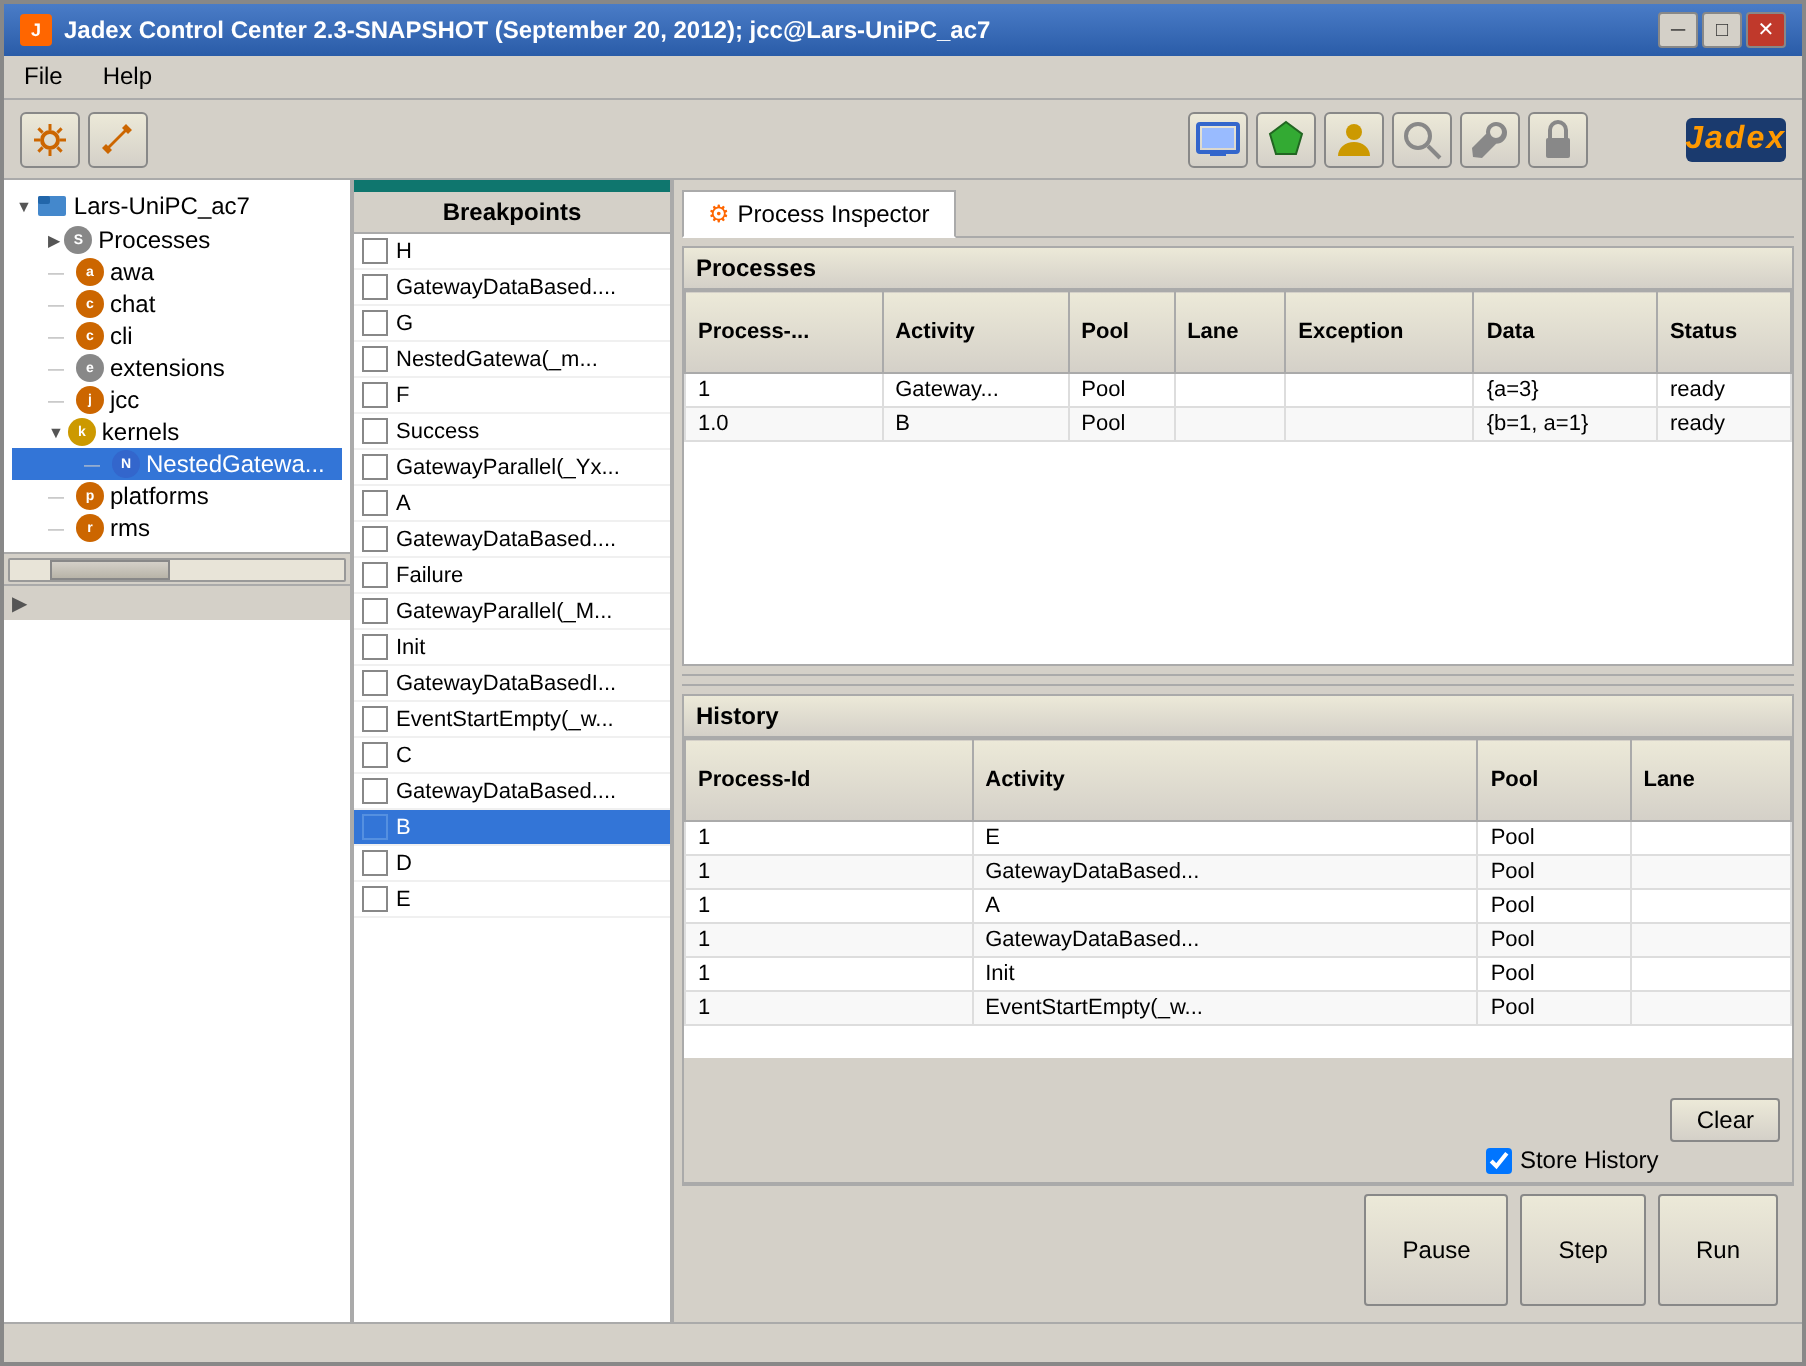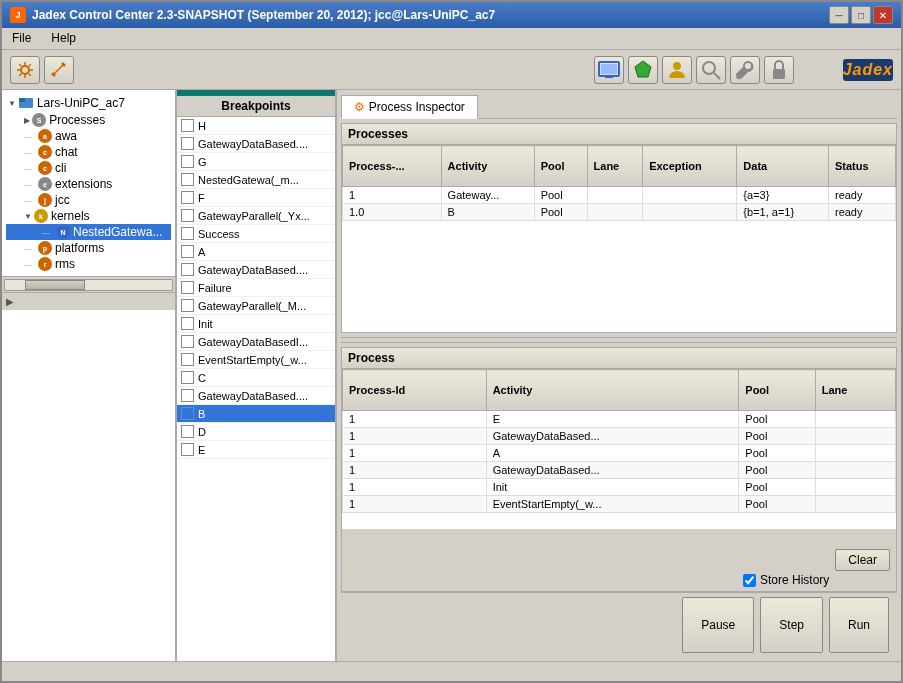--- a/index.html
+++ b/index.html
@@ -569,25 +569,25 @@
         <div class="bp-item">
           <span class="bp-checkbox"></span>
           <span>NestedGatewa(_m...</span>
         </div>
         <div class="bp-item">
           <span class="bp-checkbox"></span>
           <span>F</span>
         </div>
         <div class="bp-item">
           <span class="bp-checkbox"></span>
+          <span>Success</span>
+        </div>
+        <div class="bp-item">
+          <span class="bp-checkbox"></span>
           <span>GatewayParallel(_Yx...</span>
-        </div>
-        <div class="bp-item">
-          <span class="bp-checkbox"></span>
-          <span>Success</span>
         </div>
         <div class="bp-item">
           <span class="bp-checkbox"></span>
           <span>A</span>
         </div>
         <div class="bp-item">
           <span class="bp-checkbox"></span>
           <span>GatewayDataBased....</span>
         </div>
         <div class="bp-item">
@@ -679,21 +679,21 @@
                   <td>ready</td>
                 </tr>
               </tbody>
             </table>
           </div>
         </div>
 
         <div class="resize-handle"></div>
 
         <div class="panel-box history-panel">
-          <div class="panel-header">Process</div>
+          <div class="panel-header">History</div>
           <div style="overflow:auto; flex:1;">
             <table class="data-table">
               <thead>
                 <tr>
                   <th>Process-Id</th>
                   <th>Activity</th>
                   <th>Pool</th>
                   <th>Lane</th>
                 </tr>
               </thead>

